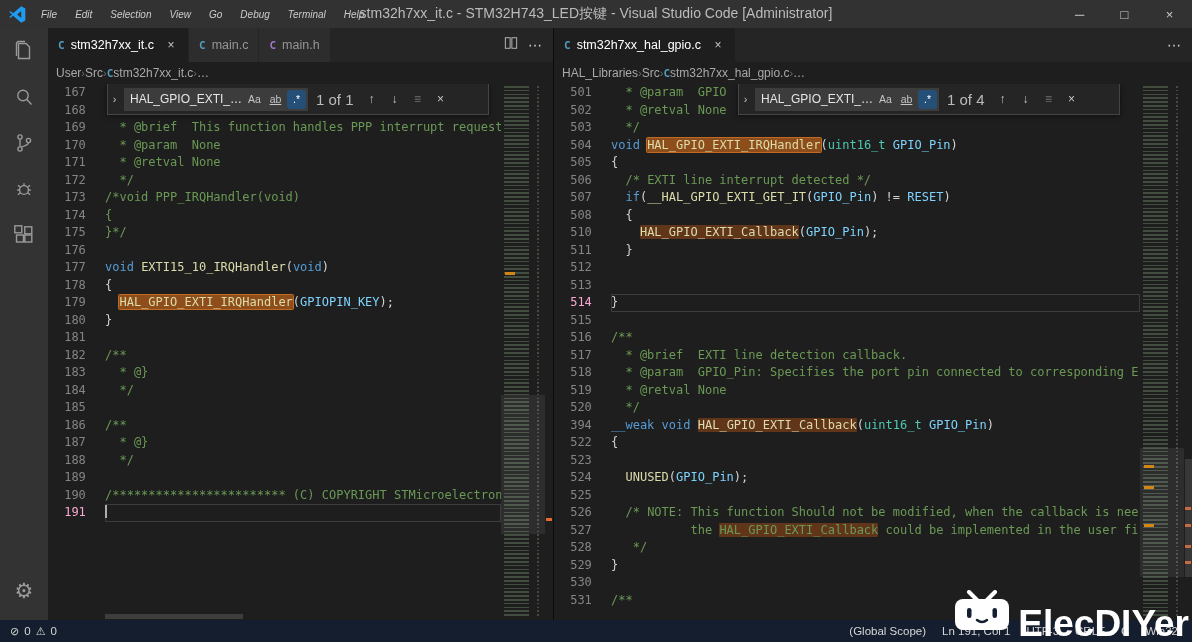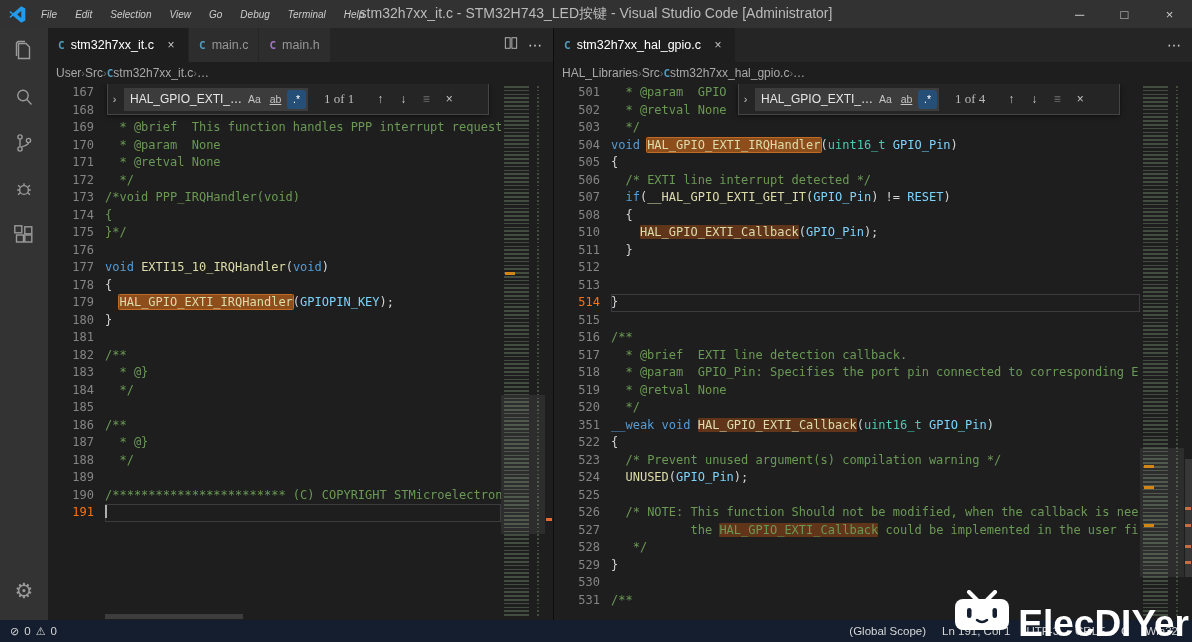--- a/index.html
+++ b/index.html
@@ -39,23 +39,23 @@
   .tabacts{margin-left:auto;display:flex;align-items:center;gap:10px;padding:0 10px;color:#cccccc;}
   .tabacts .more{font-size:14px;letter-spacing:1px;}
 
   .crumbs{height:22px;display:flex;align-items:center;padding-left:8px;font-size:12px;
           color:#a9a9a9;flex:none;background:#1e1e1e;white-space:nowrap;}
   .sep{color:#6e6e6e;font-size:11px;}
 
   .editor{flex:1;display:flex;position:relative;overflow:hidden;}
   .codecol{flex:1;overflow:hidden;position:relative;}
   .line{display:flex;height:17.5px;line-height:17.5px;font-family:"DejaVu Sans Mono",monospace;font-size:12px;}
-  .ln{flex:none;width:38px;margin-left:8px;margin-right:11px;text-align:right;color:#858585;}
+  .ln{flex:none;width:38px;margin-left:8px;margin-right:11px;text-align:center;color:#858585;}
   .lt{flex:1;white-space:pre;overflow:hidden;}
-  .cur .ln{color:#f97316;}
+  .cur .ln{color:#f9a8d4;}
   .cur .lt{box-shadow:inset 0 0 0 1px #3b3b40;}
   .cursor{display:inline-block;width:2px;height:13px;background:#aeafad;vertical-align:-2px;}
 
   .tp{color:#d4d4d4}.tc{color:#6a9955}.tk{color:#569cd6}.tf{color:#dcdcaa}.tt{color:#4ec9b0}.tv{color:#7dd3fc}
   .hl1{background:#61351a;border-radius:1px;}
   .hl2{background:#8e4e1b;box-shadow:0 0 0 1px #c06a23;border-radius:1px;}
 
   
   .minimap{width:44px;flex:none;position:relative;overflow:hidden;background:#1e1e1e;}
   .minimap::before{content:"";position:absolute;left:3px;right:6px;top:2px;bottom:2px;
@@ -73,21 +73,21 @@
   .find{position:absolute;top:0;height:31px;width:382px;background:#252526;border:1px solid #454545;border-top:none;
         display:flex;align-items:center;gap:3px;padding:0 4px 0 0;
         box-shadow:0 1px 5px rgba(0,0,0,.55);z-index:6;font-size:12px;color:#cccccc;box-sizing:border-box;}
   .grip{width:13px;text-align:center;color:#c5c5c5;font-size:11px;flex:none;}
   .fin{flex:none;width:176px;height:23px;background:#3c3c3c;display:flex;align-items:center;padding:0 2px 0 6px;gap:2px;}
   .q{flex:1;white-space:nowrap;overflow:hidden;text-overflow:ellipsis;color:#e6e6e6;}
   .tg{flex:none;width:19px;height:19px;display:flex;align-items:center;justify-content:center;border-radius:3px;
       color:#c5c5c5;font-size:10.5px;}
   .tg.u{text-decoration:underline;}
   .tg.on{background:#264f78;color:#ffffff;}
-  .cnt{margin:0 13px;color:#bbbbbb;white-space:nowrap;font-size:13px;font-family:Liberation Serif, serif;}
+  .cnt{margin:0 5px;color:#bbbbbb;white-space:nowrap;font-size:15px;}
   .fbtn{width:20px;height:20px;display:flex;align-items:center;justify-content:center;color:#c5c5c5;font-size:12px;flex:none;}
   .fbtn.dim{color:#6f6f6f;}
 
   
   .statusbar{position:absolute;left:0;right:0;bottom:0;height:22px;background:#141e2e;display:flex;
              align-items:center;color:#d7d7d7;font-size:11.5px;z-index:20;}
   .sleft{display:flex;align-items:center;gap:5px;padding-left:10px;}
   .sright{margin-left:auto;display:flex;align-items:center;gap:16px;padding-right:14px;white-space:nowrap;}
   .sic{font-size:11px;}
 
@@ -417,30 +417,30 @@
           </div>
           <div class="line">
             <span class="ln">519</span>
             <span class="lt"><span class="tc">  * @retval None</span></span>
           </div>
           <div class="line">
             <span class="ln">520</span>
             <span class="lt"><span class="tc">  */</span></span>
           </div>
           <div class="line">
-            <span class="ln">351</span>
+            <span class="ln">394</span>
             <span class="lt"><span class="tk">__weak</span><span class="tp"> </span><span class="tk">void</span><span class="tp"> </span><span class="tf hl1">HAL_GPIO_EXTI_Callback</span><span class="tp">(</span><span class="tt">uint16_t</span><span class="tp"> </span><span class="tv">GPIO_Pin</span><span class="tp">)</span></span>
           </div>
           <div class="line">
             <span class="ln">522</span>
             <span class="lt"><span class="tp">{</span></span>
           </div>
           <div class="line">
             <span class="ln">523</span>
-            <span class="lt"><span class="tp">  </span><span class="tc">/* Prevent unused argument(s) compilation warning */</span></span>
+            <span class="lt"><span class="tp">  </span></span>
           </div>
           <div class="line">
             <span class="ln">524</span>
             <span class="lt"><span class="tp">  </span><span class="tf">UNUSED</span><span class="tp">(</span><span class="tv">GPIO_Pin</span><span class="tp">);</span></span>
           </div>
           <div class="line">
             <span class="ln">525</span>
             <span class="lt"></span>
           </div>
           <div class="line">

